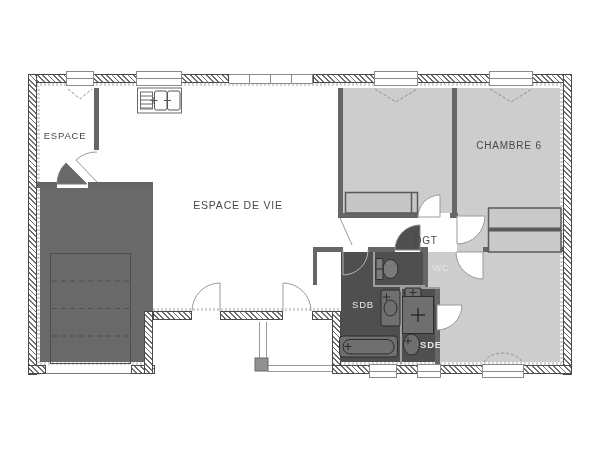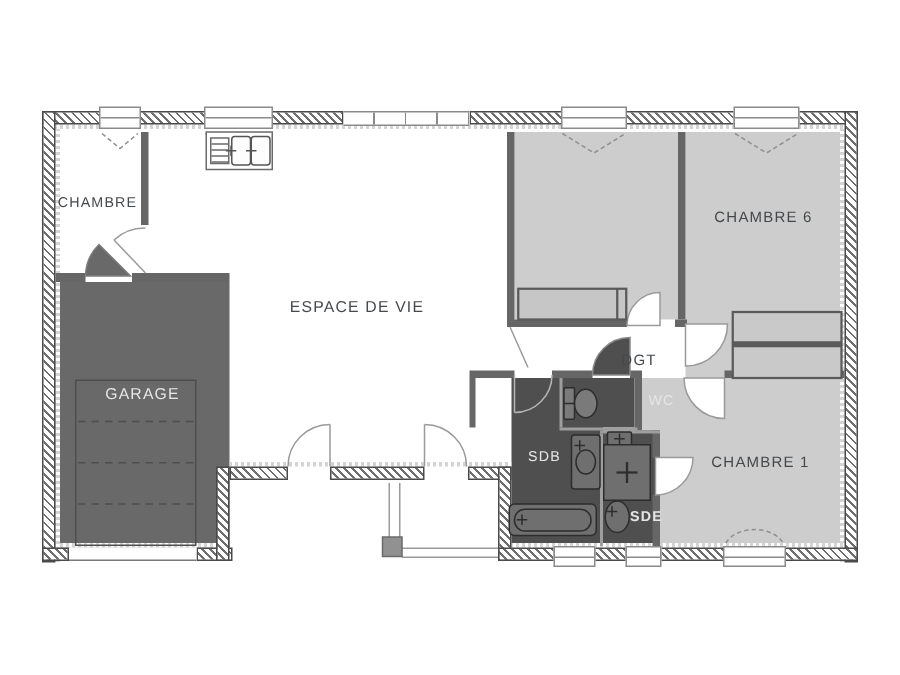--- a/index.html
+++ b/index.html
@@ -223,22 +223,20 @@
       <line x1="418" y1="308" x2="418" y2="322" stroke="#2d2d2d" stroke-width="1.5"></line>
     </g>
 
     <g fill="#6f6f6f" stroke="#2d2d2d">
       <ellipse cx="411.5" cy="344.5" rx="8" ry="10.5"></ellipse>
       <line x1="404.5" y1="341" x2="411.5" y2="341"></line>
         <line x1="408" y1="337.5" x2="408" y2="344.5"></line>
     </g>
   </svg>
 
-  <span class="lbl" style="left:30px;top:130px;width:70px;font-size:9.5px;">CHAMBRE</span>
-  <span class="lbl light" style="left:45px;top:257px;width:100px;font-size:10.5px;">GARAGE</span>
+  <span class="lbl" style="left:30px;top:130px;width:70px;font-size:9.5px;">ESPACE</span>
   <span class="lbl" style="left:158px;top:199px;width:160px;font-size:10.5px;">ESPACE DE VIE</span>
   <span class="lbl" style="left:456px;top:140px;width:106px;">CHAMBRE 6</span>
-  <span class="lbl" style="left:447px;top:303px;width:120px;">CHAMBRE 1</span>
   <span class="lbl" style="left:400px;top:235px;width:52px;">DGT</span>
   <span class="lbl light" style="left:398px;top:262px;width:26px;font-size:9.5px;padding-left:30px;">WC</span>
   <span class="lbl light" style="left:347px;top:299px;width:32px;font-size:9.5px;">SDB</span>
   <span class="lbl light" style="left:415px;top:339px;width:32px;font-size:9.5px;font-weight:bold;">SDE</span>
 </div>
 
 </body></html>

